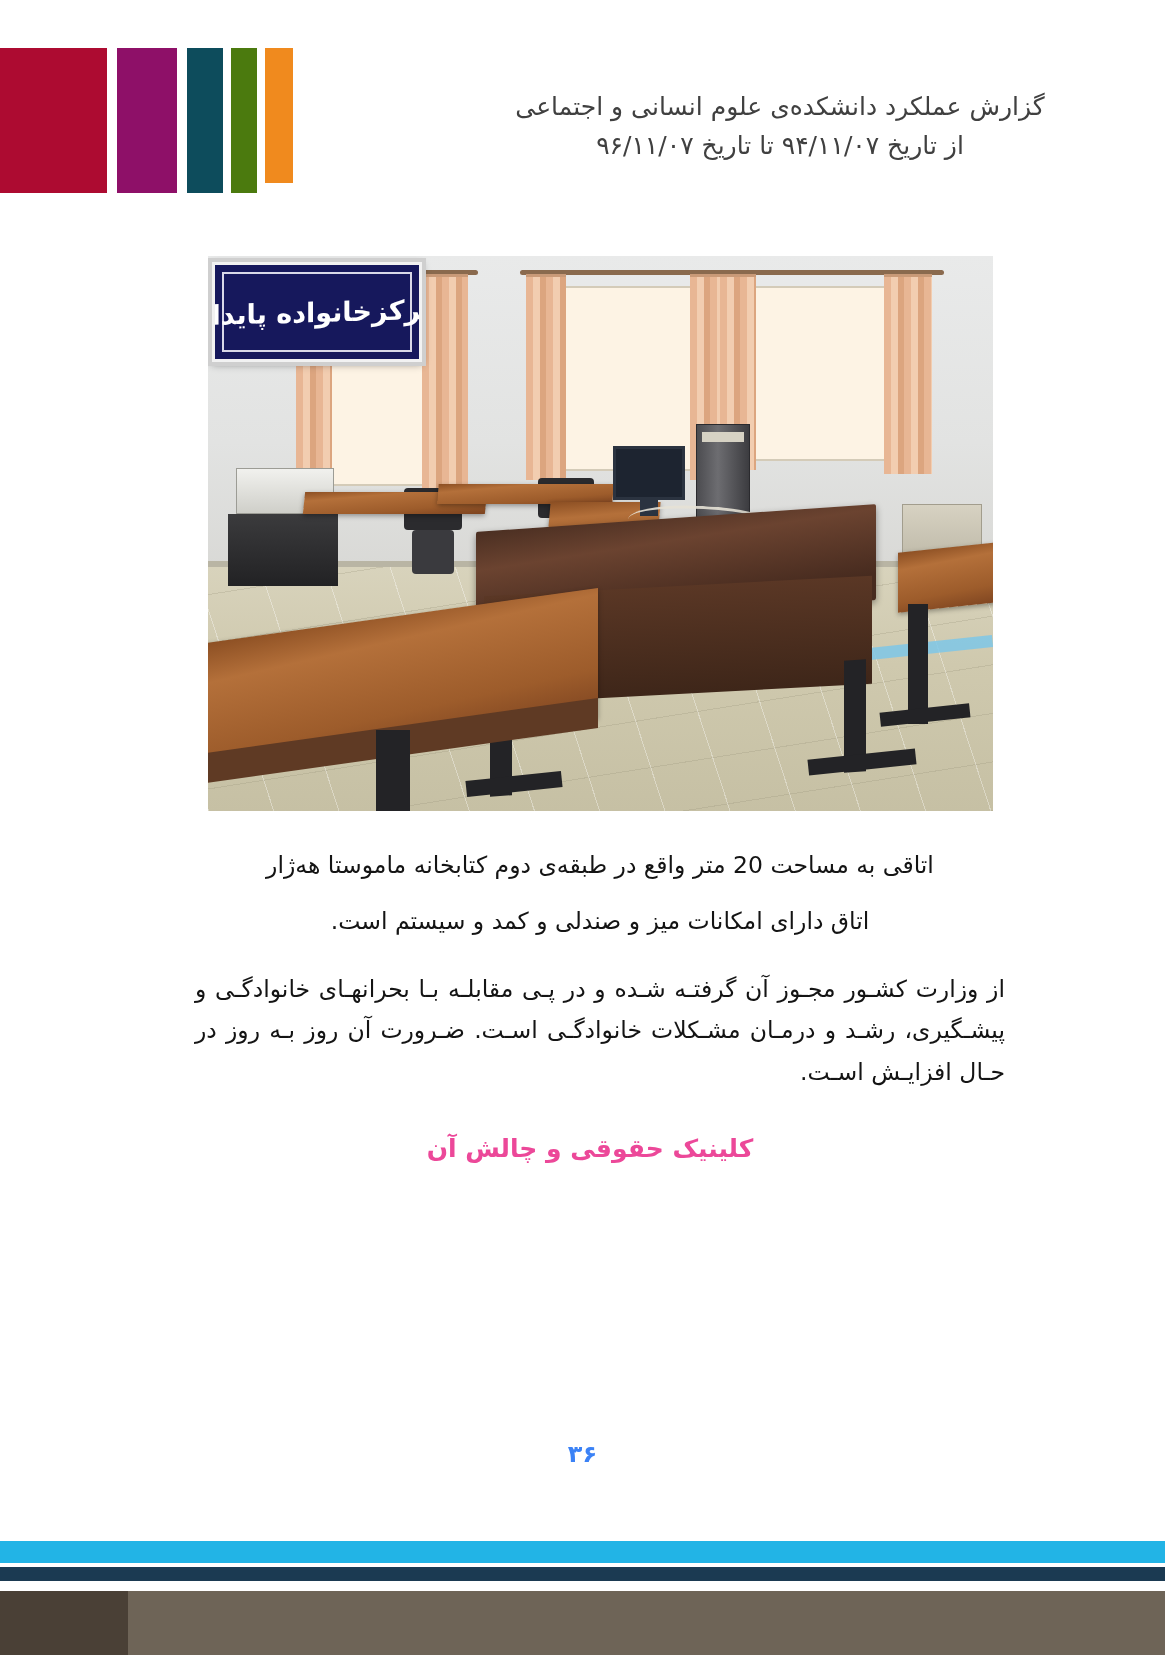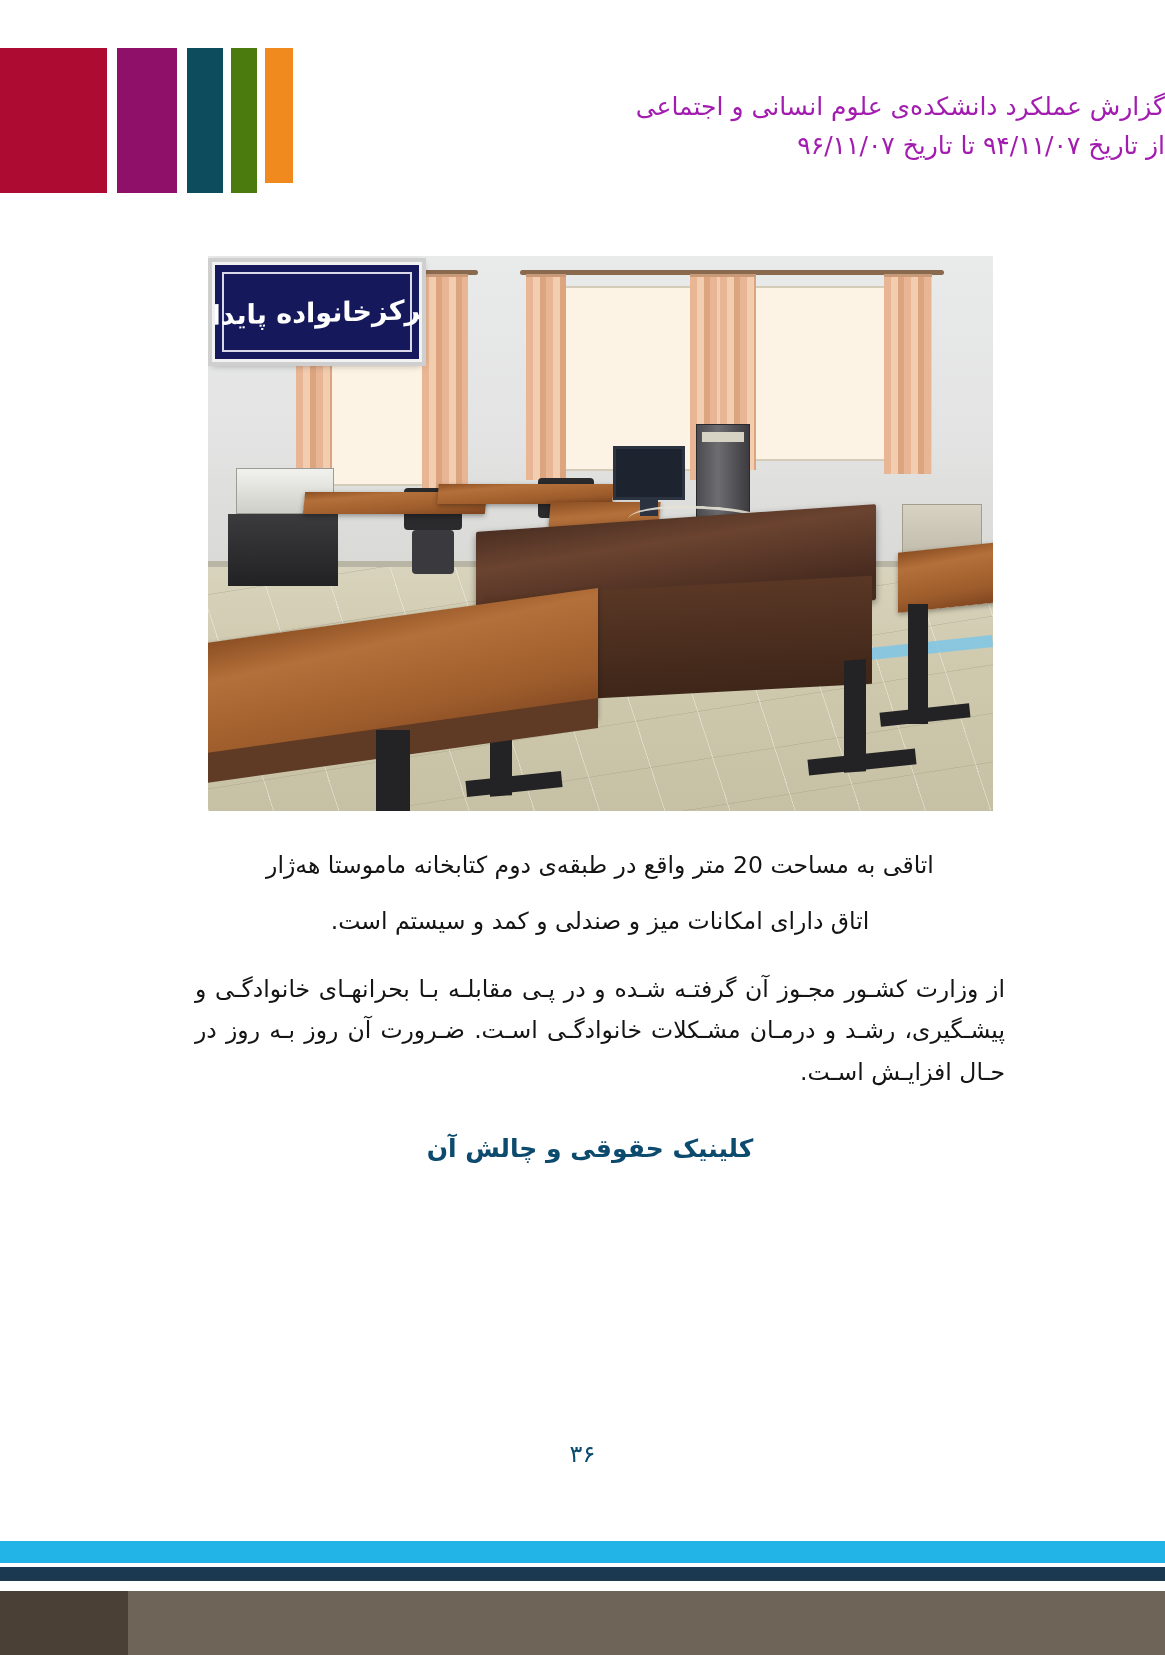--- a/index.html
+++ b/index.html
@@ -40,25 +40,25 @@
   .hbar.b3 { width: 36px;  height: 145px; margin-left: 10px; }
   .hbar.b4 { width: 60px;  height: 145px; margin-left: 10px; }
   .hbar.b5 { width: 107px; height: 145px; margin-left: 0; }
 
   .header-text {
     position: absolute;
     top: 88px;
     right: 0;
     width: 800px;
     padding-left: 30px;
-    text-align: right;
+    text-align: center;
     direction: rtl;
     line-height: 1.55;
     font-size: 25px;
-    color: #a21caf;
+    color: #404040;
   }
   .header-text .hline { display: block; white-space: nowrap; }
 
   
   .content {
     position: absolute;
     top: 256px;
     right: 160px;
     width: 810px;
     direction: rtl;
@@ -293,37 +293,38 @@
     white-space: nowrap;
   }
 
   .gap-sm { height: 14px; }
   .gap-md { height: 26px; }
   .gap-lg { height: 40px; }
 
   h2.subheading {
     font-size: 25px;
     font-weight: bold;
-    color: #0c4a6e;
+    color: #ec4899;
     direction: rtl;
     text-align: center;
     padding-right: 20px;
     margin: 0;
     white-space: nowrap;
   }
 
   .page-number {
     position: absolute;
     top: 1440px;
     left: 0;
     width: 1165px;
     text-align: center;
     font-size: 24px;
-    color: #0c4a6e;
-    direction: rtl;
+    color: #3b82f6;
+    direction: rtl;
+    font-weight: bold;
   }
 
   
   .page-footer {
     position: absolute;
     left: 0;
     bottom: 0;
     width: 1165px;
     height: 130px;
   }

